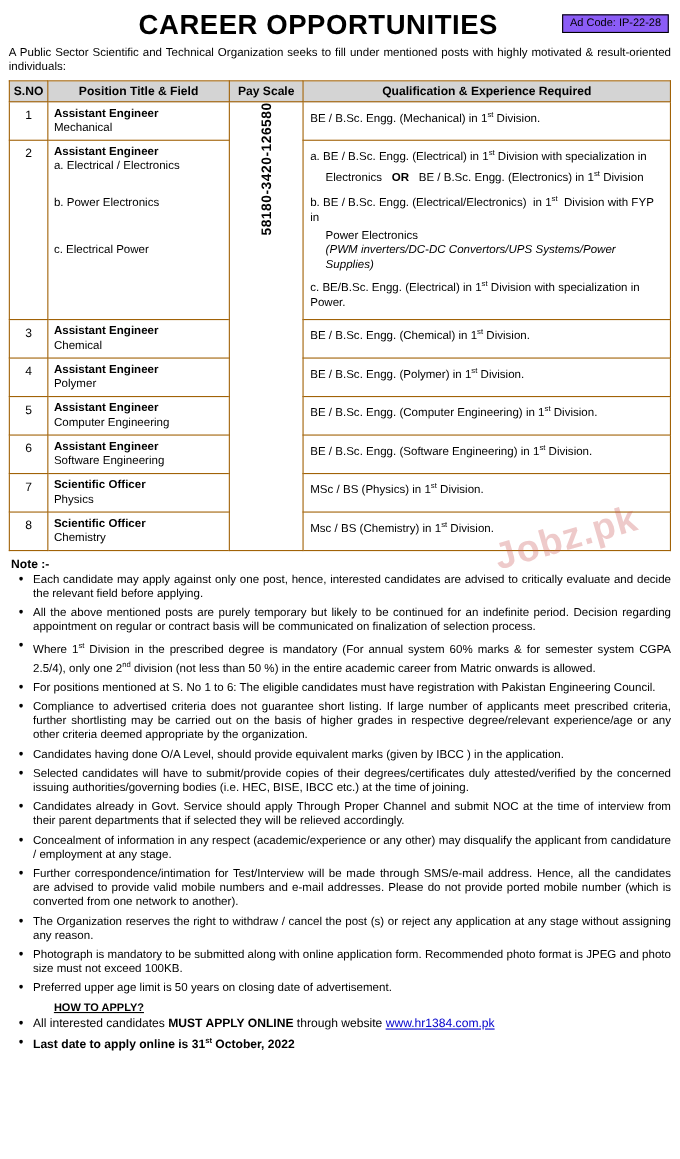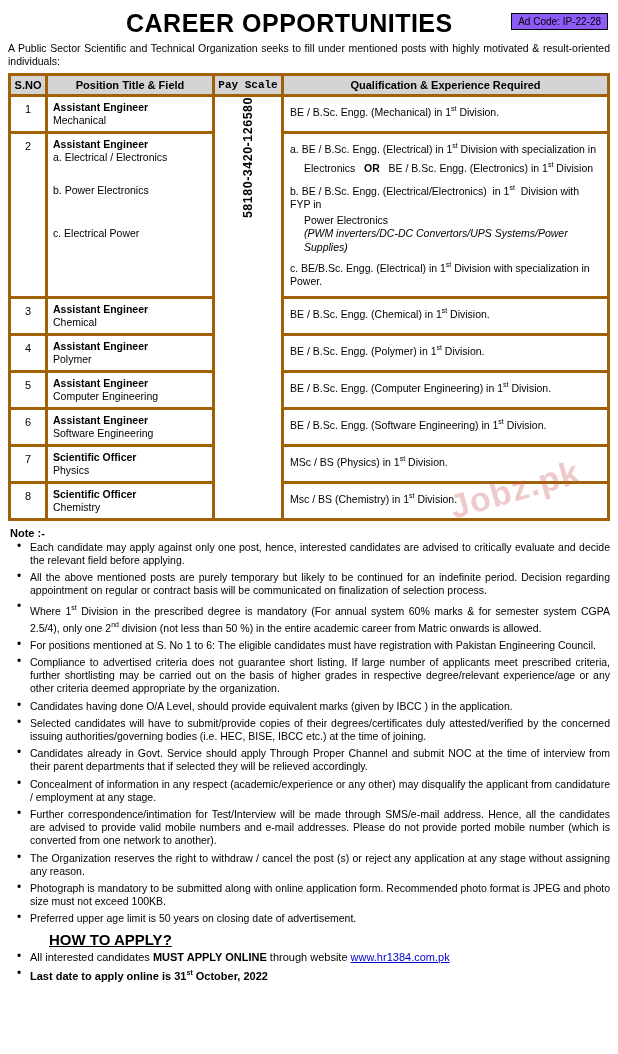--- a/index.html
+++ b/index.html
@@ -49,34 +49,34 @@
     margin:2px 0 5px 0;
     text-align:justify;
   }
   
   table.jobs{
     width:100%;
     border-collapse:collapse;
     table-layout:fixed;
   }
   table.jobs th, table.jobs td{
-    border:3px solid #a16207;
+    border:1px solid #a16207;
     vertical-align:top;
   }
   table.jobs thead th{
     background:#d4d4d4;
     font-size:11px;
     font-weight:bold;
     text-align:center;
     padding:3px 2px;
     vertical-align:middle;
   }
   .col-sno{width:30px;}
   .col-pos{width:160px;margin-top:41px;}
-  .col-pay{width:62px;font-family:Liberation Mono, monospace;}
+  .col-pay{width:62px;}
   .col-qual{width:auto;}
   td.sno{
     text-align:center;
     font-size:11px;
     padding-top:6px;
   }
   td.pos{
     padding:4px 5px;
     font-size:10.5px;
     line-height:13px;
@@ -128,21 +128,21 @@
     text-align:justify;
   }
   ul.notes li:before{
     content:"\2022";
     position:absolute;
     left:3px;
     top:-1px;
     font-size:12px;
   }
   .apply-head{
-    font-size:15px;
+    font-size:10px;
     font-weight:bold;
     margin:5px 0 2px 2px;
     text-decoration:underline;
     padding-left:39px;
   }
   ul.apply{
     list-style:none;
     margin:0;
     padding:0 0 0 6px;
   }

